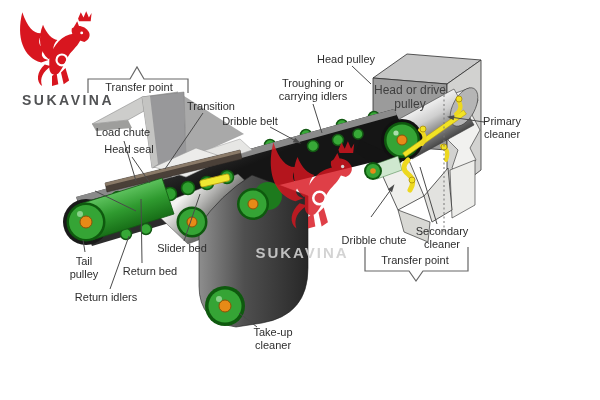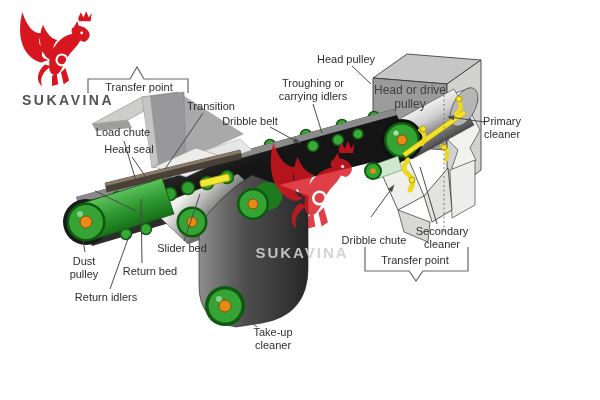--- a/index.html
+++ b/index.html
@@ -224,21 +224,21 @@
 </svg>
 
 <div id="brand-text">SUKAVINA</div>
 <div id="watermark-text">SUKAVINA</div>
 
 <div class="lbl" style="left:139px;top:87px">Transfer point</div>
 <div class="lbl" style="left:123px;top:132px">Load chute</div>
 <div class="lbl" style="left:129px;top:149px">Head seal</div>
 <div class="lbl" style="left:211px;top:106px">Transition</div>
 <div class="lbl" style="left:250px;top:121px">Dribble belt</div>
-<div class="lbl" style="left:84px;top:268px">Dust
+<div class="lbl" style="left:84px;top:268px">Tail
 pulley</div>
 <div class="lbl" style="left:150px;top:271px">Return bed</div>
 <div class="lbl" style="left:106px;top:297px">Return idlers</div>
 <div class="lbl" style="left:182px;top:248px">Slider bed</div>
 <div class="lbl" style="left:273px;top:339px">Take-up
 cleaner</div>
 <div class="lbl" style="left:346px;top:59px">Head pulley</div>
 <div class="lbl" style="left:313px;top:90px">Troughing or
 carrying idlers</div>
 <div class="lbl small" style="left:410px;top:97px">Head or drive

